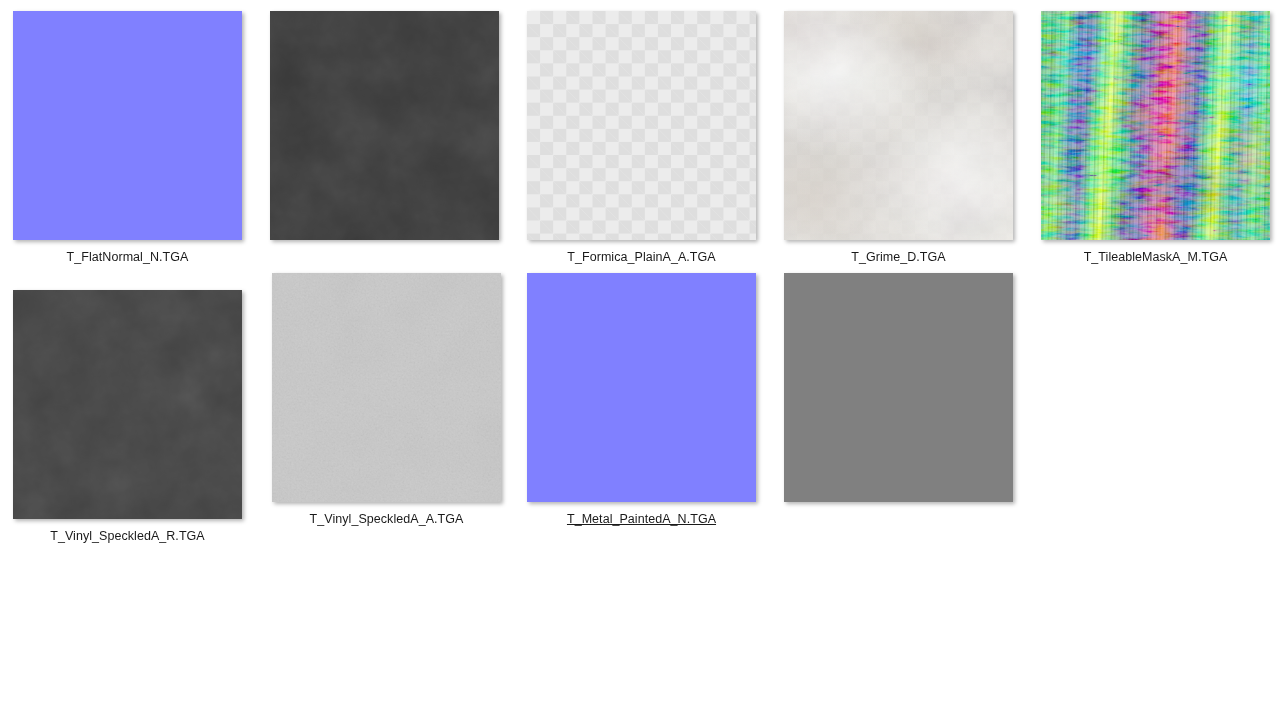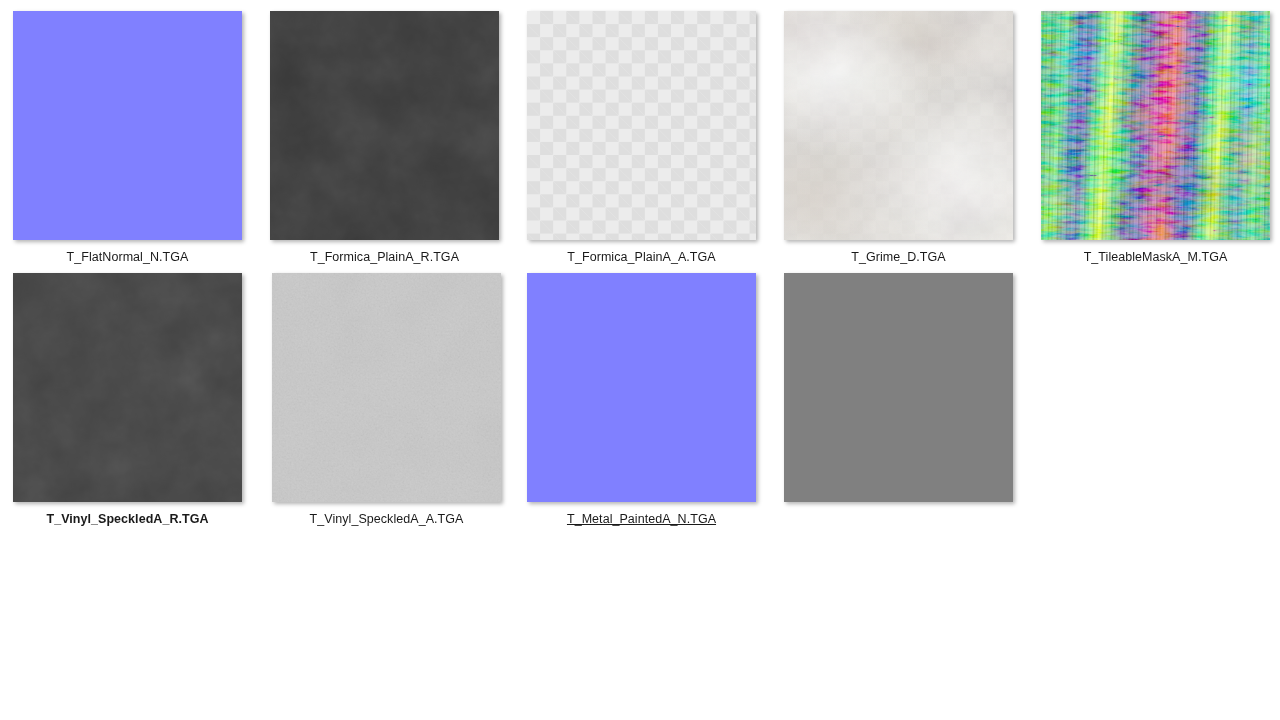--- a/index.html
+++ b/index.html
@@ -163,21 +163,20 @@
               <feColorMatrix in="t" type="saturate" values="0"></feColorMatrix>
               <feComponentTransfer>
                   <feFuncA type="linear" slope="0.30" intercept="0"></feFuncA>
                 </feComponentTransfer>
             </filter>
           </defs>
           <rect width="229" height="229" filter="url(#fFormicaR)" opacity="0.55"></rect>
         </svg>
       </div>
     </div>
-    <div class="asset-label">T_Formica_PlainA_R.TGA</div>
   </div>
 
   <div class="asset-cell" style="left:770px; top:11px;">
     <div class="thumb-wrap">
       <div class="thumb">
         <div class="checker"></div>
         <div class="layer fill-grime-base"></div>
         <svg class="noise-svg" viewBox="0 0 229 229" preserveAspectRatio="none">
           <defs>
             <filter id="fGrime" x="0" y="0" width="100%" height="100%">
@@ -220,21 +219,21 @@
             </filter>
           </defs>
           <rect width="229" height="229" filter="url(#fMask)" opacity="0.55" style="mix-blend-mode:hard-light"></rect>
         </svg>
         <div class="layer mask-streaks"></div>
       </div>
     </div>
     <div class="asset-label">T_TileableMaskA_M.TGA</div>
   </div>
 
-  <div class="asset-cell" style="left:-1px; top:273px;font-weight:bold;">
+  <div class="asset-cell" style="left:-1px; top:290px;">
     <div class="thumb-wrap">
       <div class="thumb">
         <div class="layer fill-dark-vinyl"></div>
         <svg class="noise-svg" viewBox="0 0 229 229" preserveAspectRatio="none">
           <defs>
             <filter id="fVinylR" x="0" y="0" width="100%" height="100%">
               <feTurbulence type="fractalNoise" baseFrequency="0.024" numOctaves="4" seed="41" result="t"></feTurbulence>
               <feColorMatrix in="t" type="saturate" values="0"></feColorMatrix>
               <feComponentTransfer>
                   <feFuncA type="linear" slope="0.28"></feFuncA>

